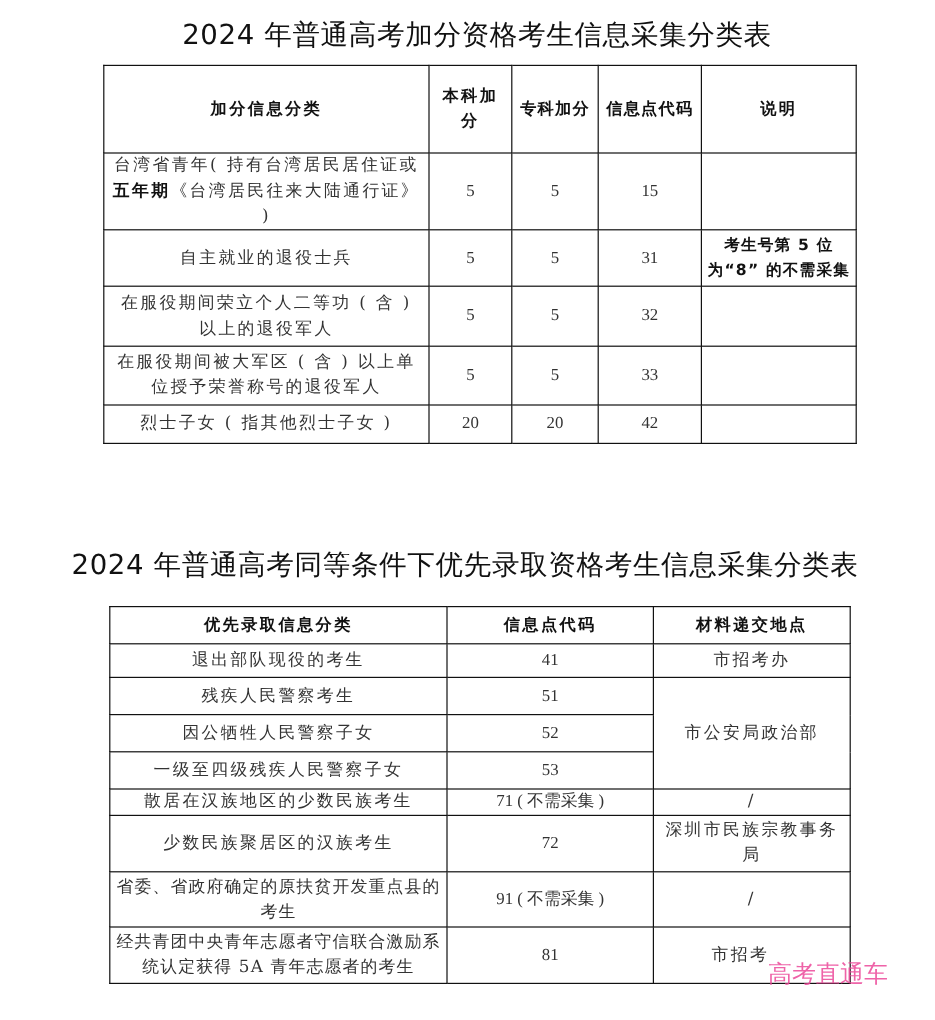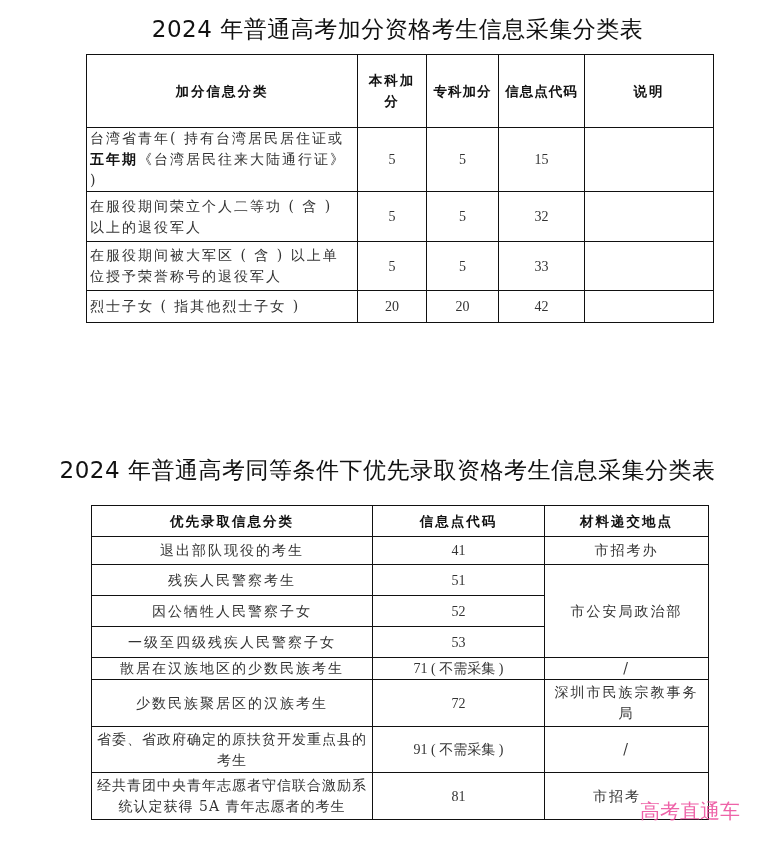--- a/index.html
+++ b/index.html
@@ -10,21 +10,21 @@
            font-size:23px; color:#111; letter-spacing:0.5px; white-space:nowrap; }
   #t1-title { top:14px; left:8px; }
   #t2-title { top:455px; left:-2px; }
   table { position:absolute; border-collapse:collapse; table-layout:fixed; }
   td, th { border:1.5px solid #111; padding:0 3px; font-size:14px; line-height:21px;
            letter-spacing:2px; color:#333; }
   th { font-weight:bold; color:#111; font-family:"DejaVu Sans","Liberation Sans",sans-serif;
        font-size:13.5px; text-align:center; letter-spacing:2px; }
   #table1 { left:86px; top:54px; width:627px; }
   #table2 { left:91px; top:505px; width:617px; }
-  .left { text-align:left; }
+  .left { text-align:center; }
   .center { text-align:center; }
   .num { text-align:center; font-family:"Liberation Serif","DejaVu Serif",serif; font-size:14px; letter-spacing:0; color:#333; }
   .note { font-weight:bold; color:#111; font-family:"DejaVu Sans","Liberation Sans",sans-serif; font-size:13px; text-align:center; letter-spacing:1px; }
   b.bold { color:#111; }
   .watermark { position:absolute; left:640px; top:798px; font-family:"DejaVu Sans","Liberation Sans",sans-serif;
                font-size:20px; color:#ec4899; opacity:0.85; letter-spacing:0; white-space:nowrap; }
 </style>
 </head>
 <body>
 
@@ -45,20 +45,27 @@
     <th style="letter-spacing:1px;padding:0">专科加分</th>
     <th style="letter-spacing:1px;padding:0">信息点代码</th>
     <th>说明</th>
   </tr>
   <tr style="height:50px">
     <td class="left"><span>台湾省青年( 持有台湾居民居住证或</span><b class="bold">五年期</b><span>《台湾居民往来大陆通行证》 )</span></td>
     <td class="num">5</td>
     <td class="num">5</td>
     <td class="num">15</td>
     <td class="note"></td>
+  </tr>
+  <tr style="height:47px">
+    <td class="left">自主就业的退役士兵</td>
+    <td class="num">5</td>
+    <td class="num">5</td>
+    <td class="num">31</td>
+    <td class="note">考生号第 5 位为“8” 的不需采集</td>
   </tr>
   <tr style="height:50px">
     <td class="left">在服役期间荣立个人二等功 ( 含 ) 以上的退役军人</td>
     <td class="num">5</td>
     <td class="num">5</td>
     <td class="num">32</td>
     <td class="note"></td>
   </tr>
   <tr style="height:49px">
     <td class="left">在服役期间被大军区 ( 含 ) 以上单位授予荣誉称号的退役军人</td>

